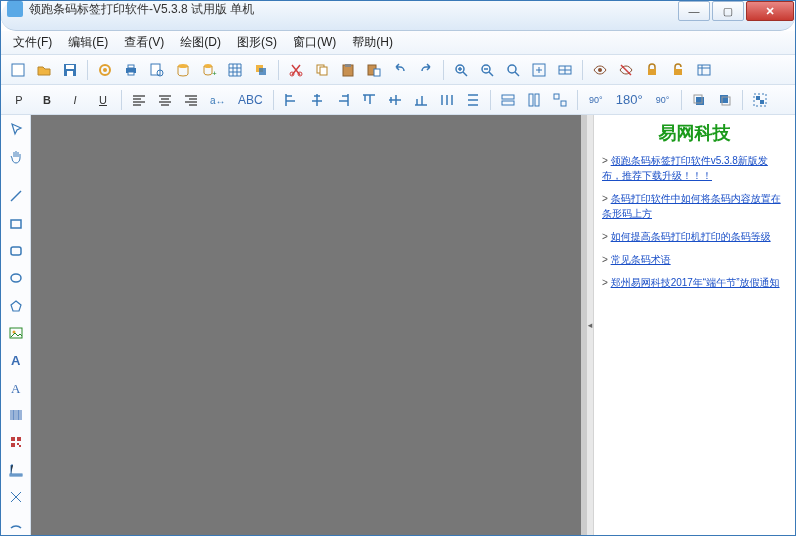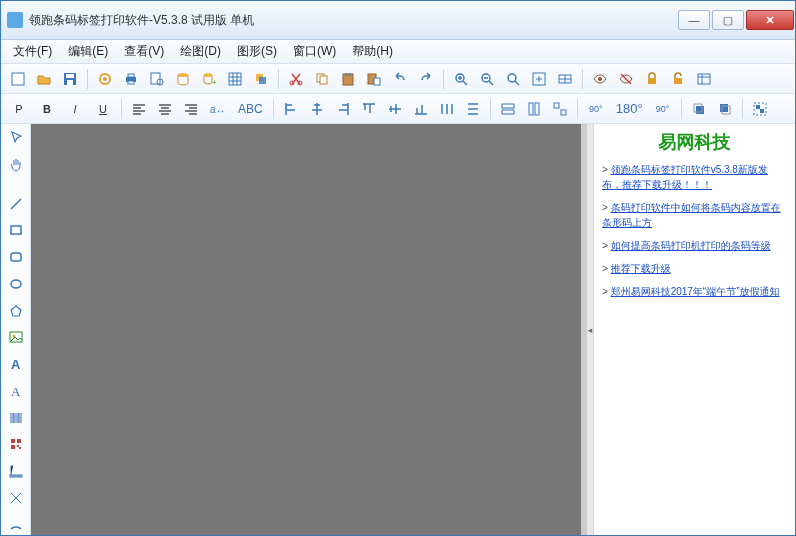--- a/index.html
+++ b/index.html
@@ -1,18 +1,18 @@
 <!DOCTYPE html>
 <html><head>
 <meta charset="utf-8">
 <style>
 * { margin: 0; padding: 0; box-sizing: border-box; }
 body { font-family: "Microsoft YaHei", SimSun, sans-serif; font-size: 12px; background: #fff; overflow: hidden; }
 .window { width: 796px; height: 536px; border: 1px solid #3a79b7; background: #fff; display: flex; flex-direction: column; }
-.titlebar { height: 39px; background: linear-gradient(#f5f9fd,#dce9f7); display: flex; align-items: center; padding: 0 0 0 6px; border-bottom: 1px solid #b5c9de; }
+.titlebar { height: 30px; background: linear-gradient(#f5f9fd,#dce9f7); display: flex; align-items: flex-start; padding: 0 0 0 6px; border-bottom: 1px solid #b5c9de; border-radius: 15px; }
 .titlebar .icon { width: 16px; height: 16px; background: #5aa9e6; border-radius: 2px; margin-right: 6px; }
 .titlebar .title { flex: 1; color: #333; font-size: 12px; }
 .winbtns { display: flex; }
 .winbtn { width: 32px; height: 20px; margin: 0 1px; display: flex; align-items: center; justify-content: center; border: 1px solid #9db8d6; background: linear-gradient(#fefefe,#e4edf8); border-radius: 2px; font-size: 11px; color: #444; }
 .winbtn.close { width: 48px; background: linear-gradient(#e98784,#c83b33); border-color: #a03028; color: #fff; font-weight: bold; }
 .menubar { height: 24px; background: linear-gradient(#fbfcfe,#eef4fb); display: flex; align-items: flex-start; padding: 0 4px; border-bottom: 1px solid #d4e0ed; }
 .menuitem { padding: 3px 8px; color: #222; cursor: default; }
 .toolbar { height: 30px; background: linear-gradient(#fcfdff,#eef4fb); display: flex; align-items: center; padding: 0 4px; border-bottom: 1px solid #d4e0ed; }
 .tbtn { width: 22px; height: 22px; margin: 0 2px; display: flex; align-items: center; justify-content: center; border-radius: 2px; cursor: default; position: relative; }
 .sep { width: 1px; height: 20px; background: #c8d6e6; margin: 0 4px; }
@@ -421,19 +421,19 @@
     <div class="canvas"></div>
 
     <div class="splitter">◂</div>
 
     <div class="rightpanel">
       <h3>易网科技</h3>
       <div id="newslist">
           <div class="newsitem"><span class="arrow">&gt; </span><a href="#">领跑条码标签打印软件v5.3.8新版发布，推荐下载升级！！！</a></div>
           <div class="newsitem"><span class="arrow">&gt; </span><a href="#">条码打印软件中如何将条码内容放置在条形码上方</a></div>
           <div class="newsitem"><span class="arrow">&gt; </span><a href="#">如何提高条码打印机打印的条码等级</a></div>
-          <div class="newsitem"><span class="arrow">&gt; </span><a href="#">推荐下载升级</a></div>
+          <div class="newsitem"><span class="arrow">&gt; </span><a href="#">常见条码术语</a></div>
           <div class="newsitem"><span class="arrow">&gt; </span><a href="#">郑州易网科技2017年“端午节”放假通知</a></div>
         </div>
     </div>
   </div>
 
 </div>
 
 </body></html>

